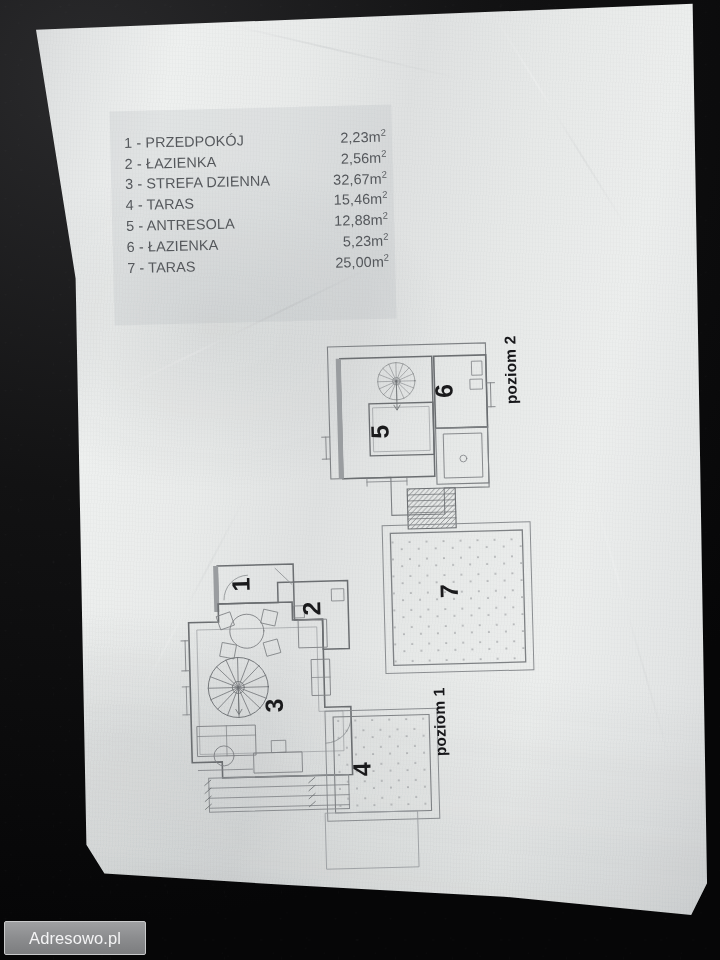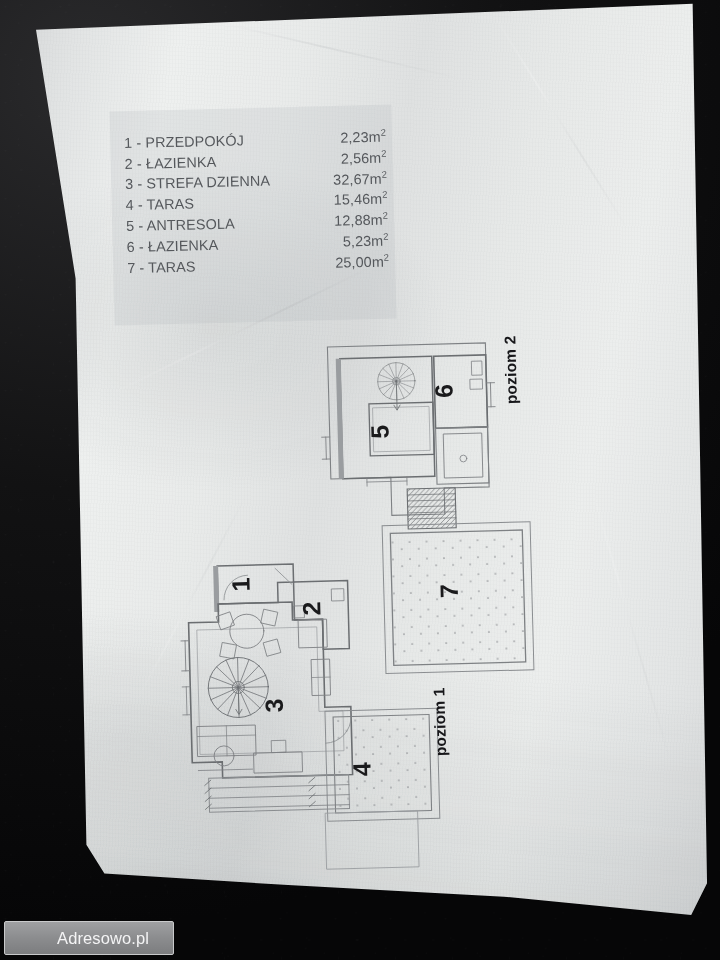--- a/index.html
+++ b/index.html
@@ -99,21 +99,21 @@
     font-family:"Liberation Sans", sans-serif;
     font-weight:700;font-size:15.5px;letter-spacing:.2px;
   }
 
   
   #watermark{
     position:absolute;left:4px;top:921px;width:140px;height:32px;
     background:linear-gradient(180deg,#9fa0a2 0%,#8c8d8f 48%,#7c7d7f 100%);
     border:1px solid #c9cacb;
     border-radius:2px;
-    display:flex;align-items:center;justify-content:center;padding-left:28px;
+    display:flex;align-items:center;justify-content:center;
   }
   #watermark span{
     color:#f4f4f5;font-size:16.5px;letter-spacing:.1px;
     font-family:"Liberation Sans", sans-serif;
   }
 </style>
 </head>
 <body>
 
 <div id="desk">

